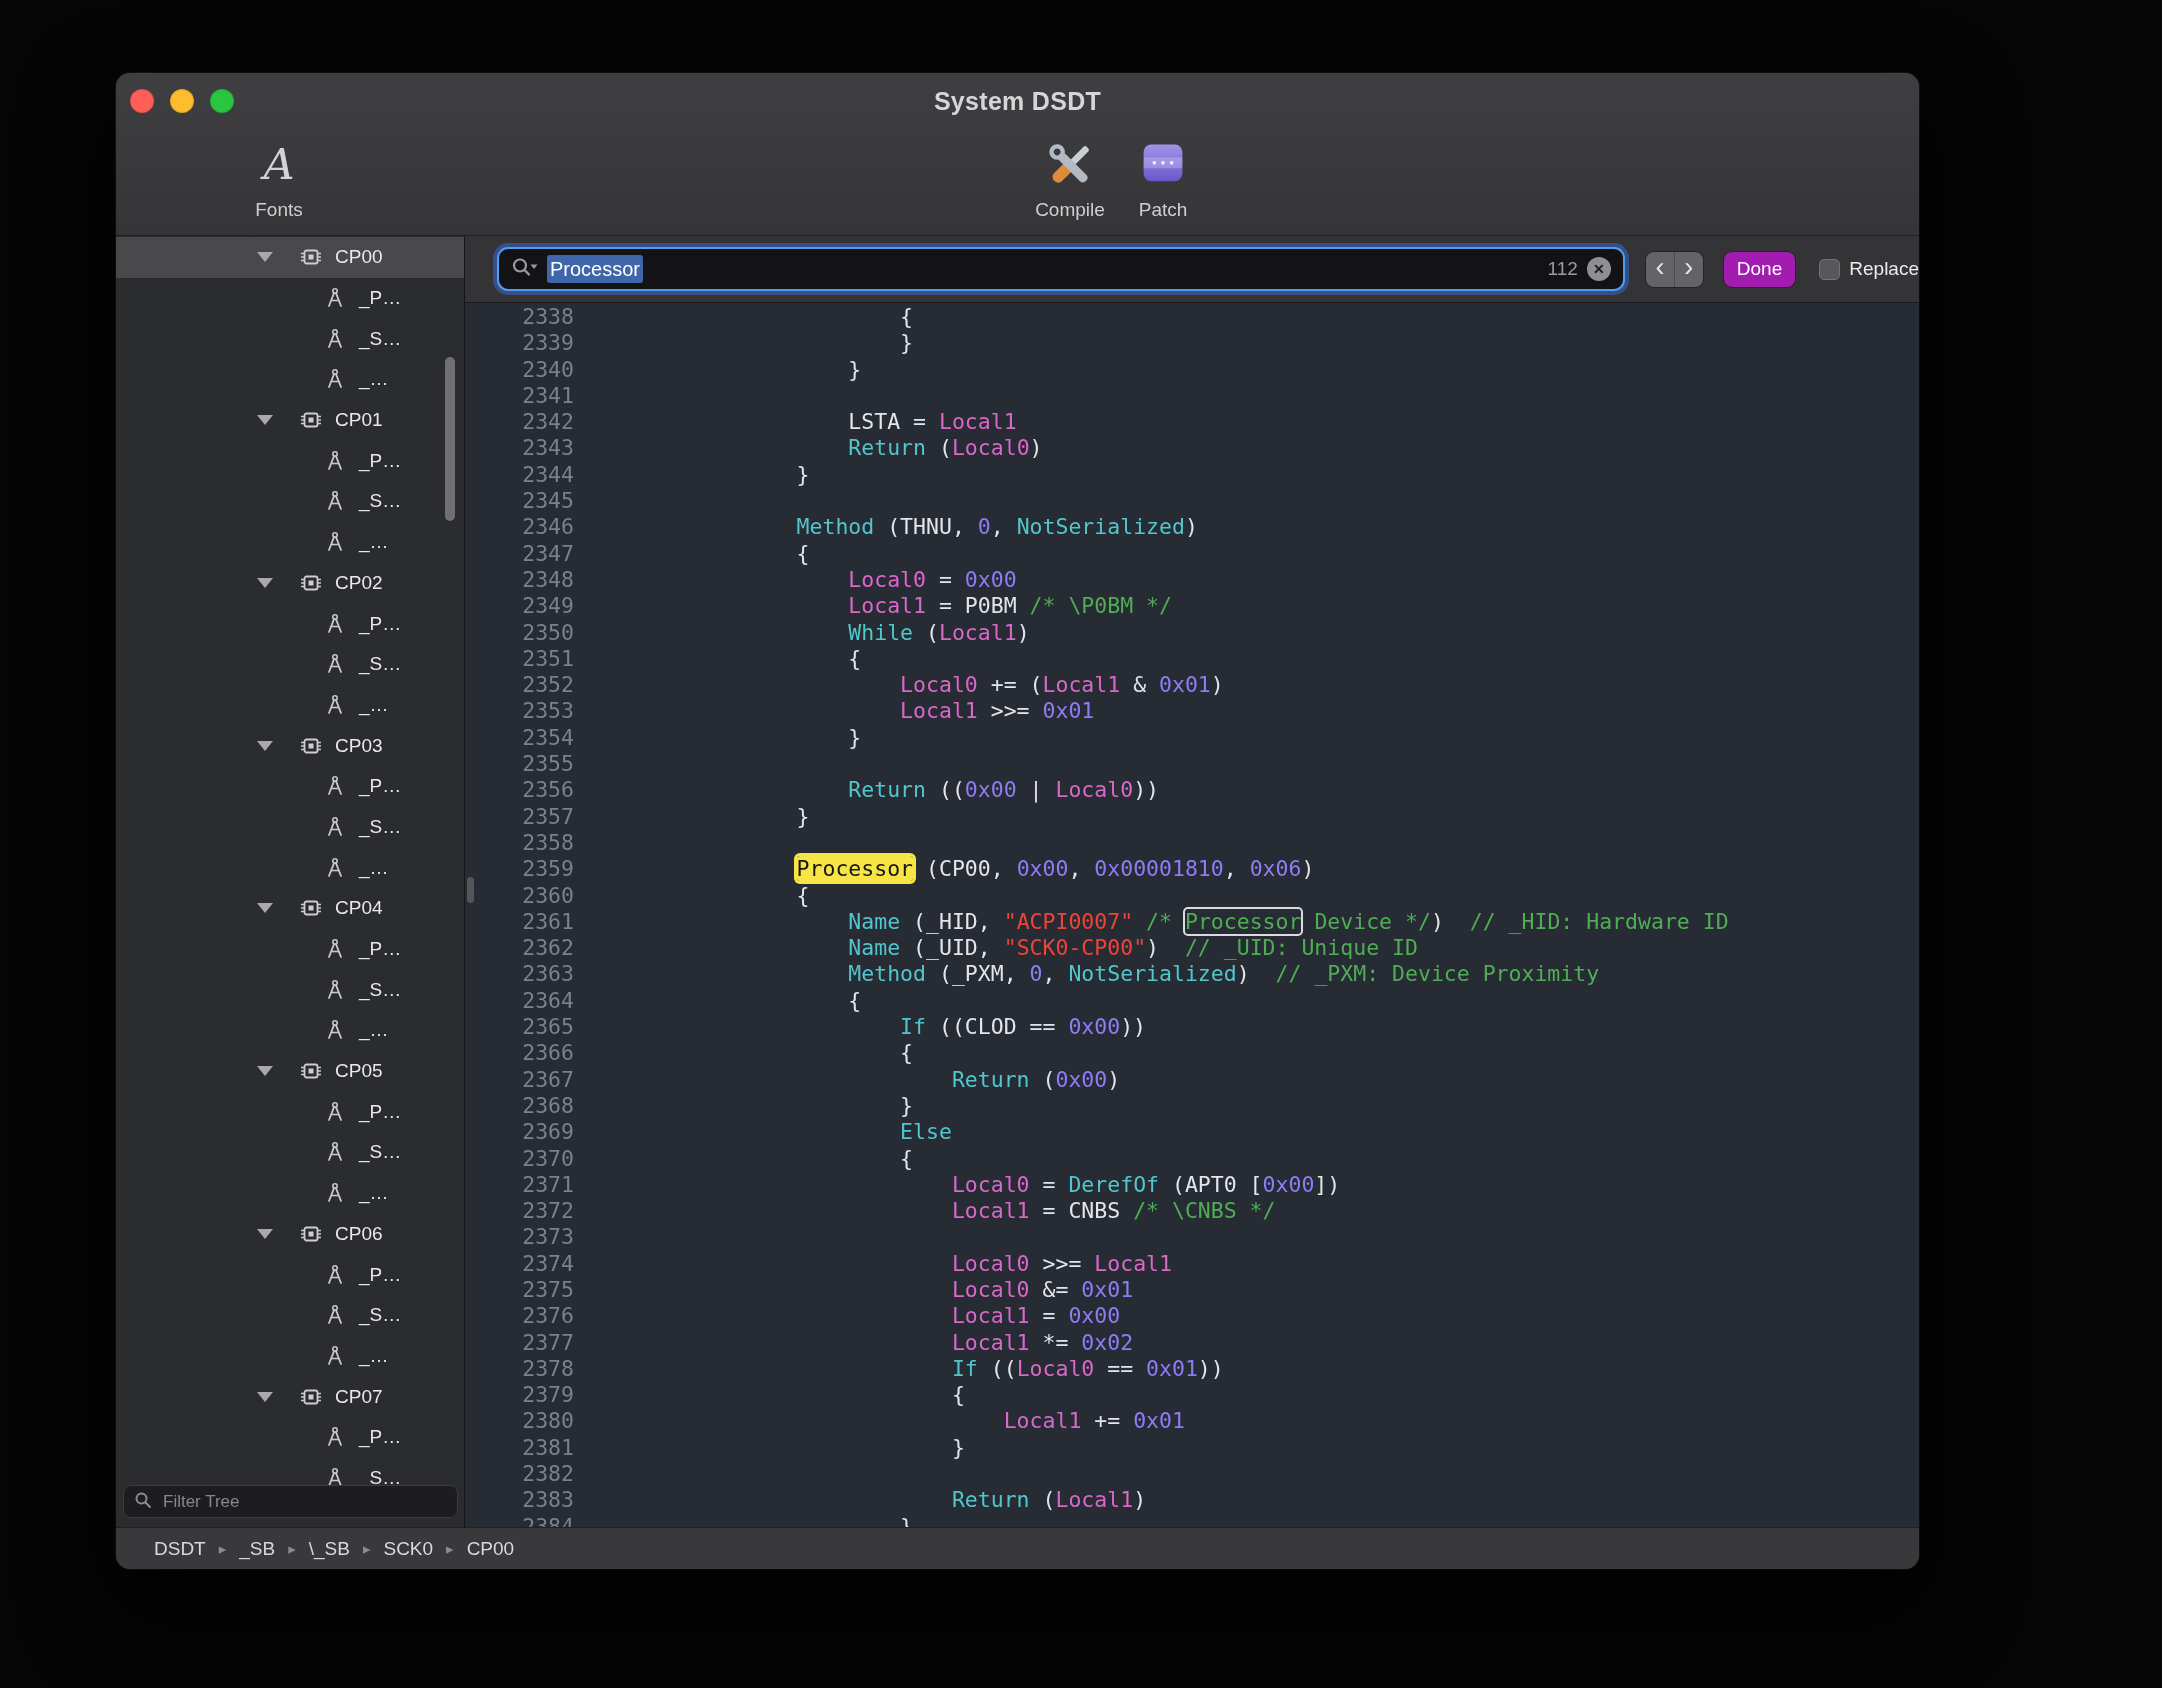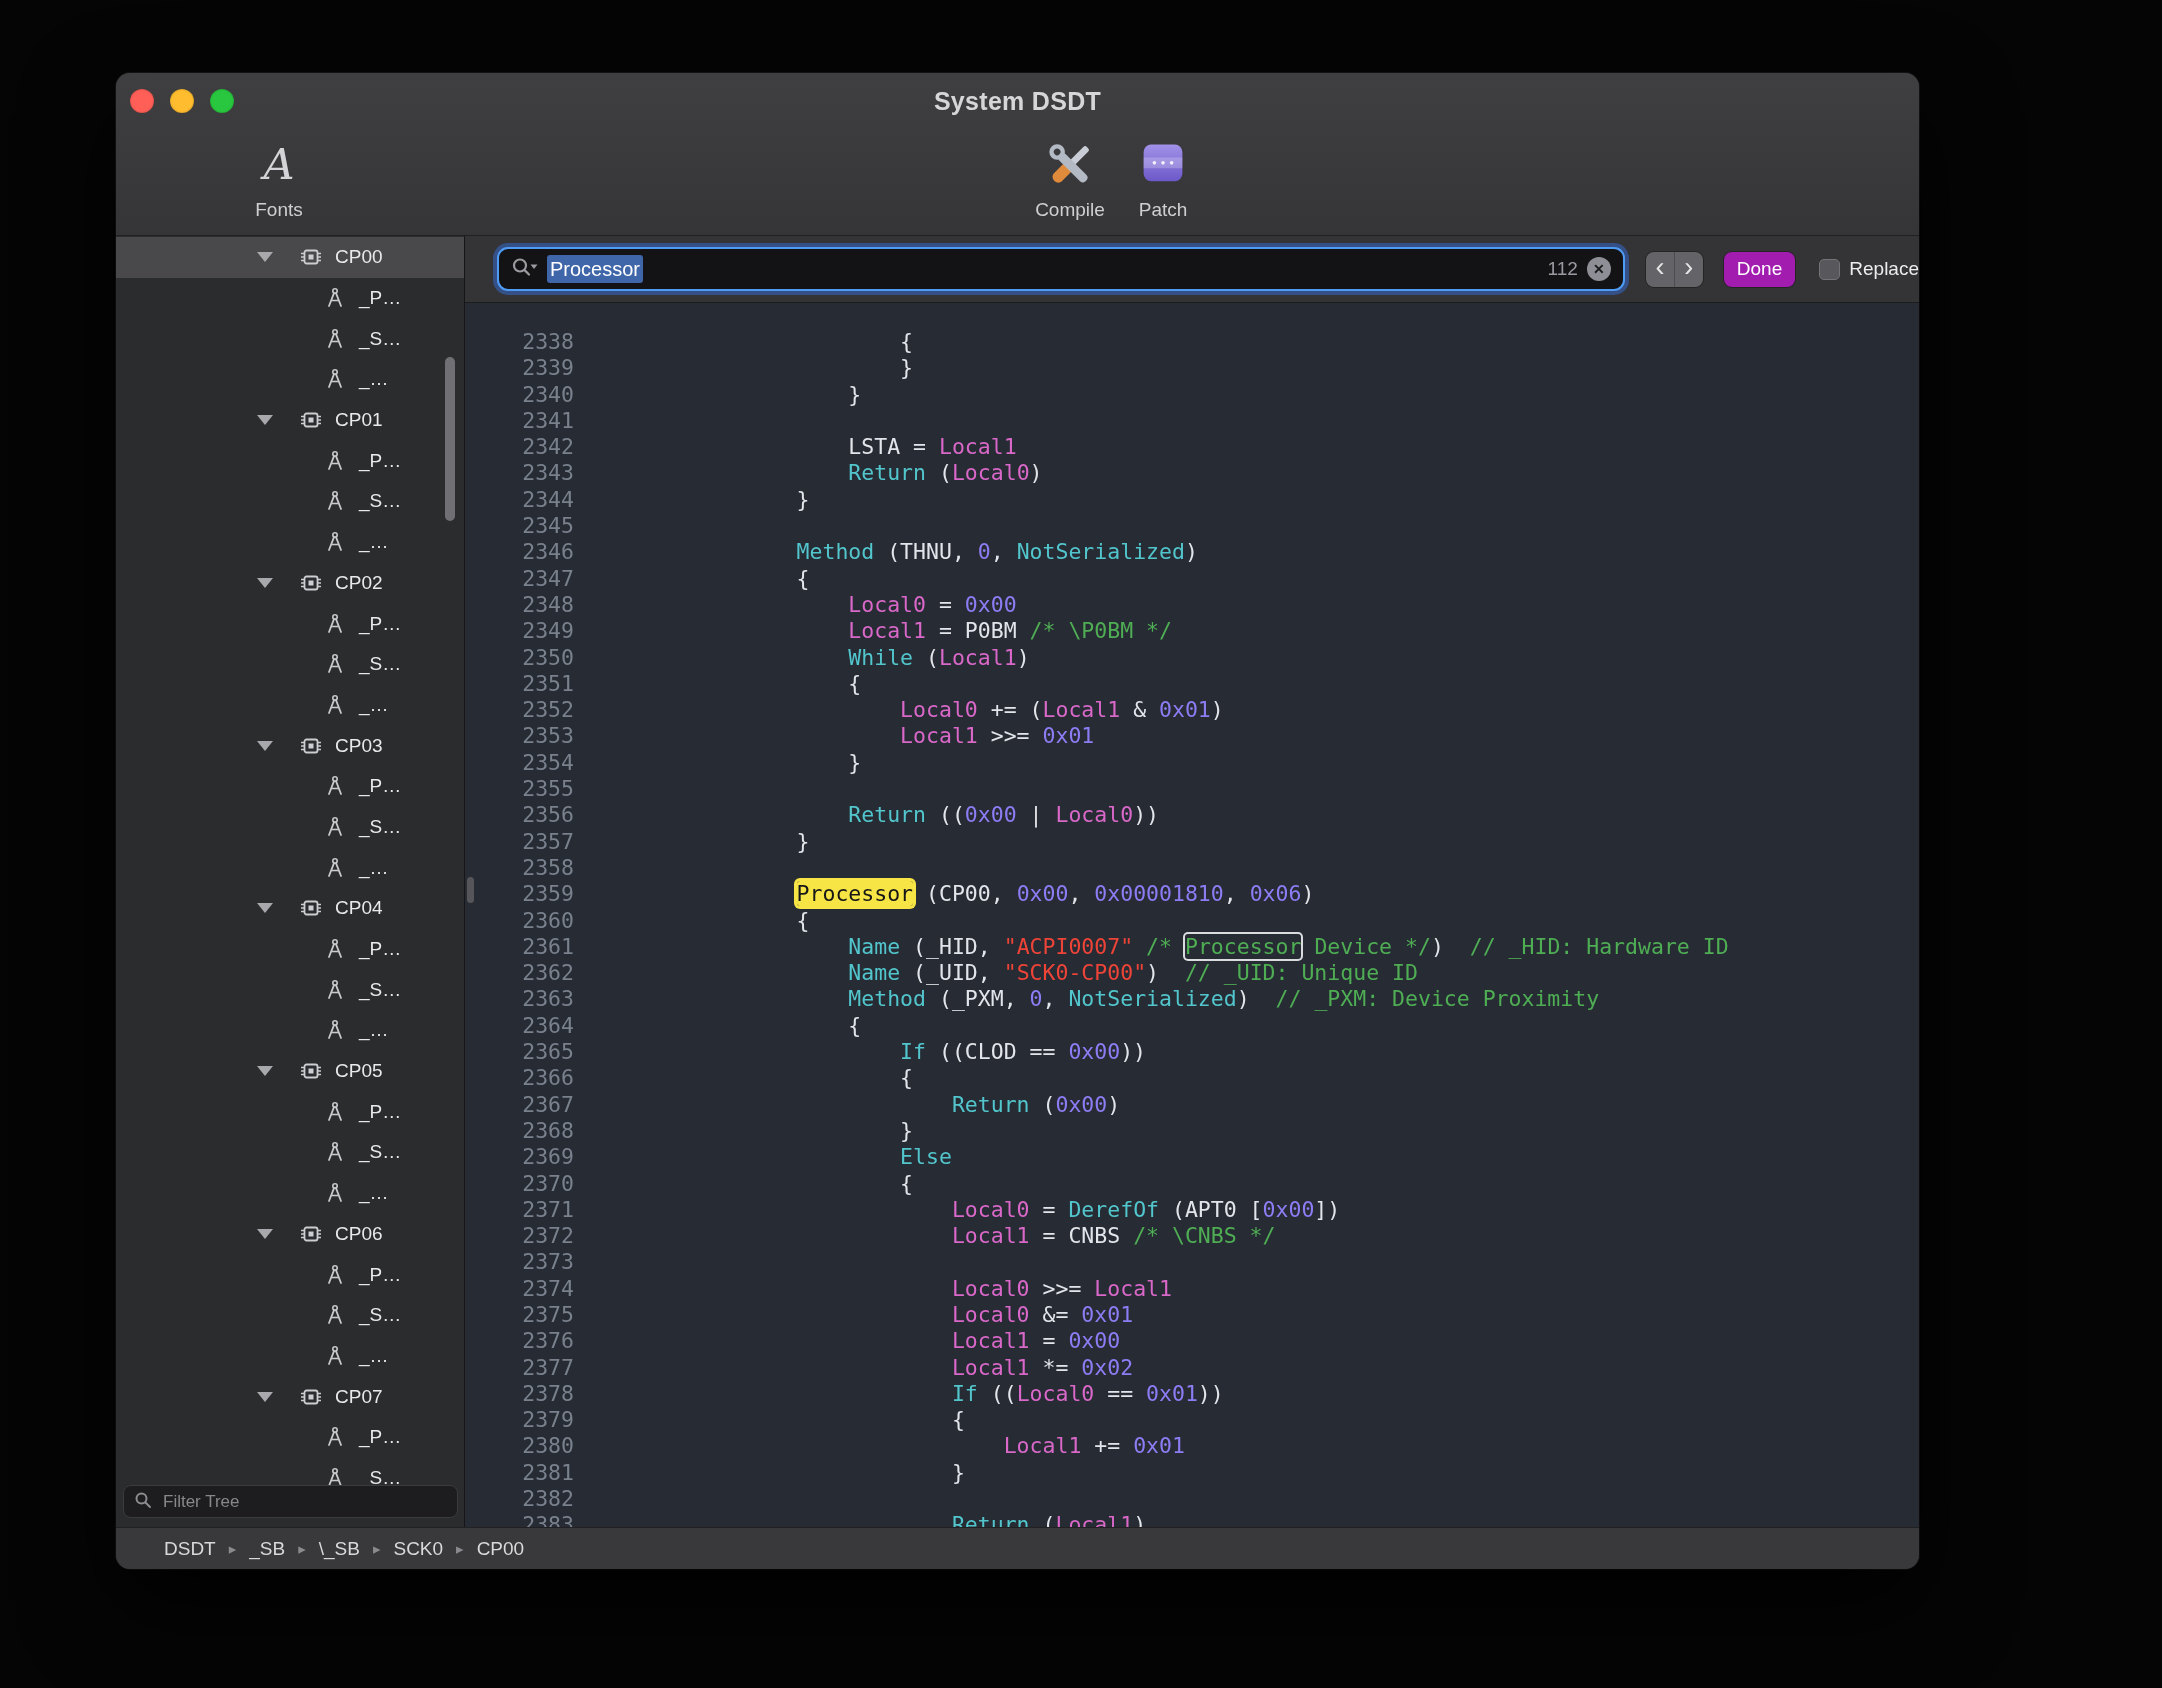--- a/index.html
+++ b/index.html
@@ -47,30 +47,30 @@
   .match-count{font-size:19px;color:#9a9aa2;}
   .clear-btn{width:24px;height:24px;border-radius:50%;background:#8e8e96;color:#1a1a1c;display:flex;align-items:center;justify-content:center;font-size:14px;font-weight:bold;flex:0 0 auto;}
   .seg{margin-left:21px;height:35px;background:#646468;border-radius:8px;display:flex;align-items:stretch;overflow:hidden;box-shadow:0 0 0 1px rgba(0,0,0,.3);}
   .seg-btn{width:31px;display:flex;align-items:center;justify-content:center;color:#e6e6e8;font-size:27px;line-height:1;padding-bottom:4px;}
   .seg-divider{width:1px;background:#4c4c50;}
   .done-btn{margin-left:21px;width:78px;height:35px;background:#a21caf;border:none;border-radius:8px;color:#fff;font-family:"Liberation Sans",sans-serif;font-size:19px;box-shadow:0 0 0 1px rgba(0,0,0,.3);}
   .replace-wrap{margin-left:24px;display:flex;align-items:center;gap:9px;}
   .checkbox{width:21px;height:21px;border-radius:5px;background:#58585c;border:1px solid #747478;}
   .replace-label{font-size:19px;color:#ececee;}
   
-  .editor{flex:1;background:var(--editor_bg);overflow:hidden;padding-top:26px;font-family:"DejaVu Sans Mono",monospace;}
+  .editor{flex:1;background:var(--editor_bg);overflow:hidden;padding-top:1px;font-family:"DejaVu Sans Mono",monospace;}
   .code-line{height:26.3px;line-height:26.3px;display:flex;white-space:pre;font-size:21.5px;}
   .line-number{flex:0 0 109px;text-align:right;color:var(--linenum);}
   .line-code{padding-left:119px;}
   .tk-p{color:var(--plain)} .tk-k{color:var(--kw)} .tk-n{color:var(--num)}
   .tk-l{color:var(--local)} .tk-s{color:var(--str)} .tk-c{color:var(--comment)}
   .tk-hl{background:var(--highlight);color:#161616;border-radius:3px;box-shadow:0 0 0 3px var(--highlight);}
   .tk-cbox{color:var(--comment);border-radius:3px;box-shadow:0 0 0 2px rgba(238,238,242,.9);}
   
-  .breadcrumb-bar{flex:0 0 42px;height:42px;background:#39393b;border-top:1px solid #212123;display:flex;align-items:center;gap:13px;padding-left:48px;font-size:19px;}
+  .breadcrumb-bar{flex:0 0 42px;height:42px;background:#39393b;border-top:1px solid #212123;display:flex;align-items:center;gap:13px;padding-left:38px;font-size:19px;}
   .bc-item{color:#d9d9db;}
   .bc-sep{color:#8a8a8f;font-size:15px;padding-top:1px;}
 </style>
 </head>
 <body>
 
 <div class="screen">
   <div class="window">
 
     <div class="header">

